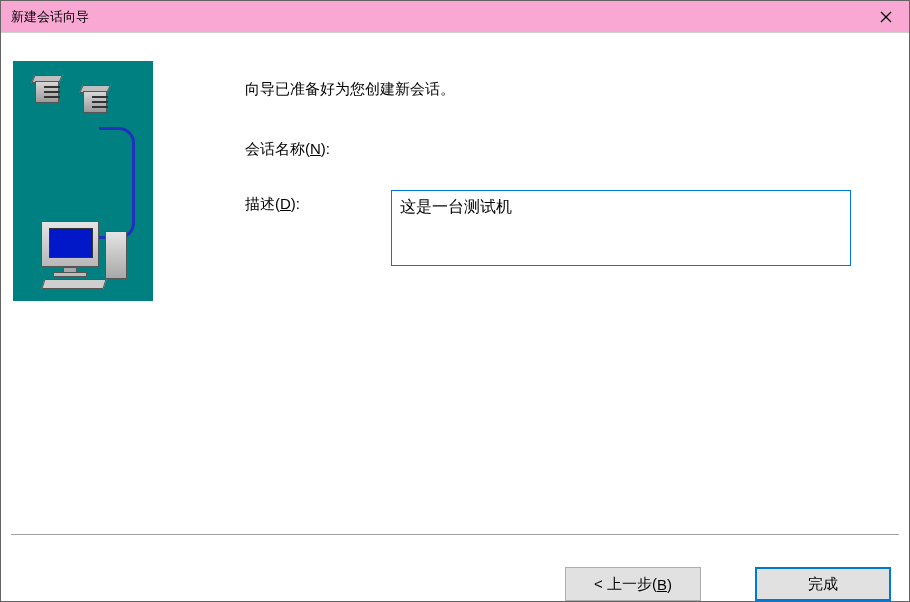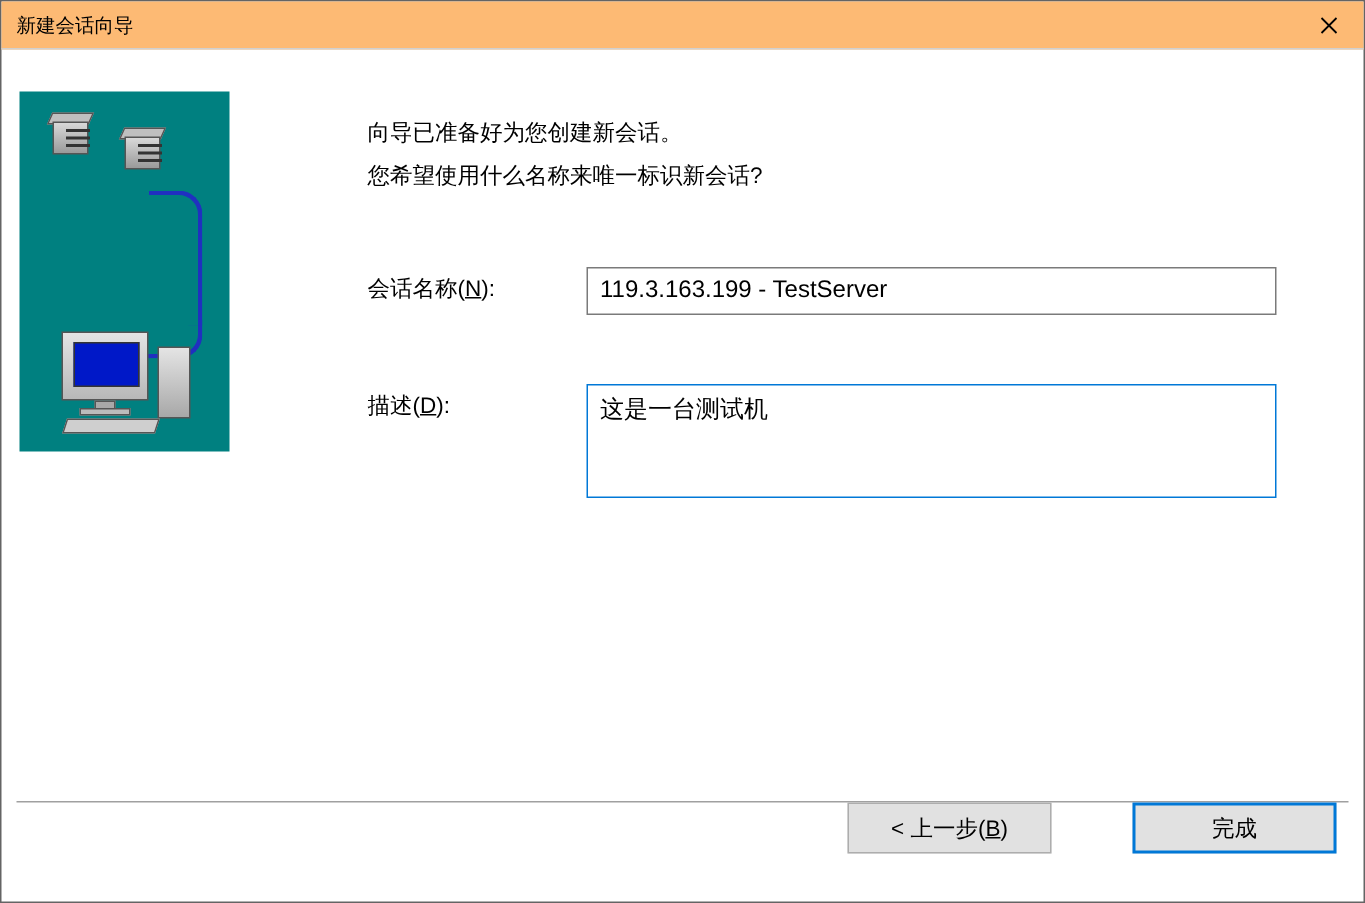--- a/index.html
+++ b/index.html
@@ -22,21 +22,21 @@
       background: #ffffff;
       display: flex;
       flex-direction: column;
     }
     .titlebar {
       height: 32px;
       display: flex;
       align-items: center;
       justify-content: space-between;
       border-bottom: 1px solid #d0d0d0;
-      background: #fdba74;
+      background: #f9a8d4;
     }
     .titlebar-title {
       padding-left: 10px;
       font-size: 13px;
       color: #000000;
     }
     .close-btn {
       width: 46px;
       height: 100%;
       display: flex;
@@ -65,21 +65,21 @@
       padding-top: 14px;
     }
     .intro-line {
       font-size: 15px;
       color: #000;
       line-height: 1.9;
     }
     .form-row {
       display: flex;
       align-items: flex-start;
-      margin-top: 46px;
+      margin-top: 31px;
     }
     .form-row.second {
     }
     .form-label {
       width: 146px;
       font-size: 15px;
       color: #000;
       padding-top: 5px;
     }
     .form-label u {
@@ -110,21 +110,21 @@
     }
     .divider {
       height: 1px;
       background: #a0a0a0;
       margin: 0 10px;
     }
     .button-row {
       height: 66px;
       display: flex;
       justify-content: flex-end;
-      align-items: flex-start;
+      align-items: flex-end;
       gap: 20px;
       padding-right: 18px;
     }
     .btn {
       min-width: 136px;
       height: 34px;
       border: 1px solid #adadad;
       background: #e1e1e1;
       font-family: inherit;
       font-size: 15px;
@@ -307,25 +307,23 @@
         </div>
         <div class="mon-stand"></div>
         <div class="mon-base"></div>
         <div class="tower"></div>
         <div class="kbd"></div>
       </div>
     </div>
 
     <div class="form-area">
       <div class="intro-line">向导已准备好为您创建新会话。</div>
-      <div class="intro-line">您希望使用什么名称来唯一标识新会话?</div>
 
       <div class="form-row">
         <div class="form-label"><span>会话名称(</span><u>N</u><span>):</span></div>
-        <input type="text" class="text-input" value="119.3.163.199 - TestServer" style="">
       </div>
 
       <div class="form-row second">
         <div class="form-label"><span>描述(</span><u>D</u><span>):</span></div>
         <textarea class="textarea-input" style="">这是一台测试机</textarea>
       </div>
     </div>
 
   </div>
 

